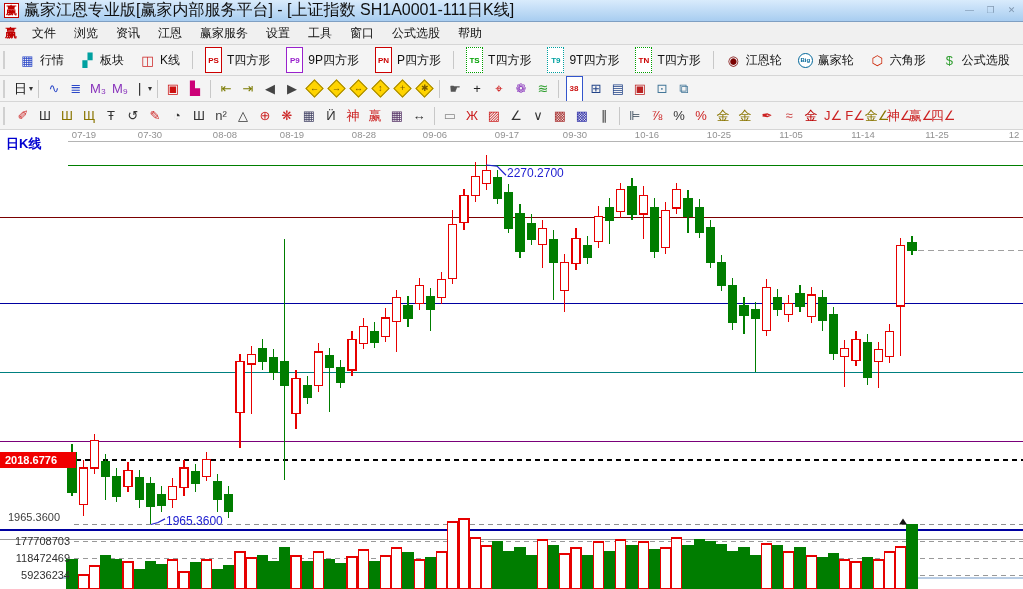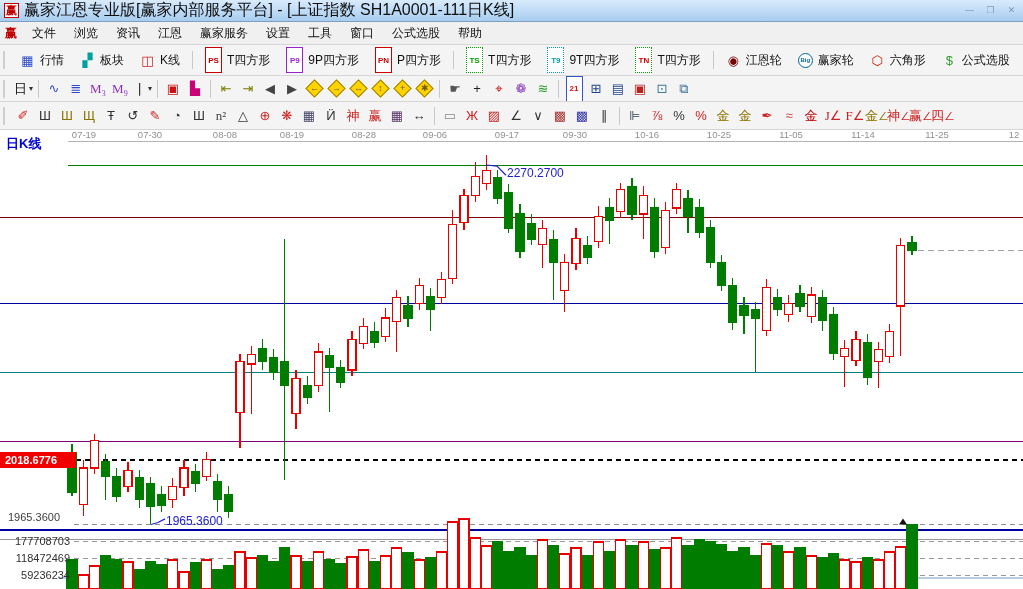--- a/index.html
+++ b/index.html
@@ -26,21 +26,21 @@
   .tb1-item{display:flex;align-items:center;gap:5px;padding:0 8px;font-size:12px;color:#111;flex:none;}
   .tb-sep{width:1px;height:18px;background:#c8c8c8;margin:0 4px;flex:none;}
   .gi{display:inline-block;min-width:15px;text-align:center;font-size:13px;line-height:15px;flex:none;}
   .bx{width:17px;height:26px;border:1px solid;font-size:8px;font-weight:bold;
     display:flex;align-items:center;justify-content:center;background:#fff;flex:none;}
   .bx.dot{border-style:dotted;}
   .circ{width:15px;height:15px;border:1px solid;border-radius:50%;font-size:6px;font-weight:bold;
     display:flex;align-items:center;justify-content:center;background:#fff;flex:none;}
   .tb-icon{width:22px;height:20px;display:flex;align-items:center;justify-content:center;
     font-size:13px;flex:none;cursor:default;}
-  .tb-icon.small{font-size:10px;font-family:Liberation Serif, serif;}
+  .tb-icon.small{font-size:10px;}
   .dd{font-size:8px;color:#333;margin-left:1px;}
   .dia{width:13px;height:13px;background:#ffd400;border:1px solid #a08400;transform:rotate(45deg);
     display:flex;align-items:center;justify-content:center;flex:none;}
   .dia>span{transform:rotate(-45deg);font-size:9px;color:#7a5c00;line-height:1;}
   #chart-wrap{position:absolute;top:130px;left:0;width:865px;height:459px;background:#fff;}
 </style>
 </head>
 <body>
 
 <div class="titlebar">
@@ -209,21 +209,21 @@
       <span class="gi" style="color: rgb(204, 17, 17);">⌖</span>
     </span>
     <span class="tb-icon">
       <span class="gi" style="color: rgb(136, 51, 187);">❁</span>
     </span>
     <span class="tb-icon">
       <span class="gi" style="color: rgb(47, 158, 47);">≋</span>
     </span>
     <span class="tb-sep"></span>
     <span class="tb-icon">
-      <span class="bx" style="border-color: rgb(51, 85, 204); color: rgb(204, 17, 17);">21</span>
+      <span class="bx" style="border-color: rgb(51, 85, 204); color: rgb(204, 17, 17);">38</span>
     </span>
     <span class="tb-icon">
       <span class="gi" style="color: rgb(34, 68, 136);">⊞</span>
     </span>
     <span class="tb-icon">
       <span class="gi" style="color: rgb(34, 68, 136);">▤</span>
     </span>
     <span class="tb-icon">
       <span class="gi" style="color: rgb(187, 34, 34);">▣</span>
     </span>

